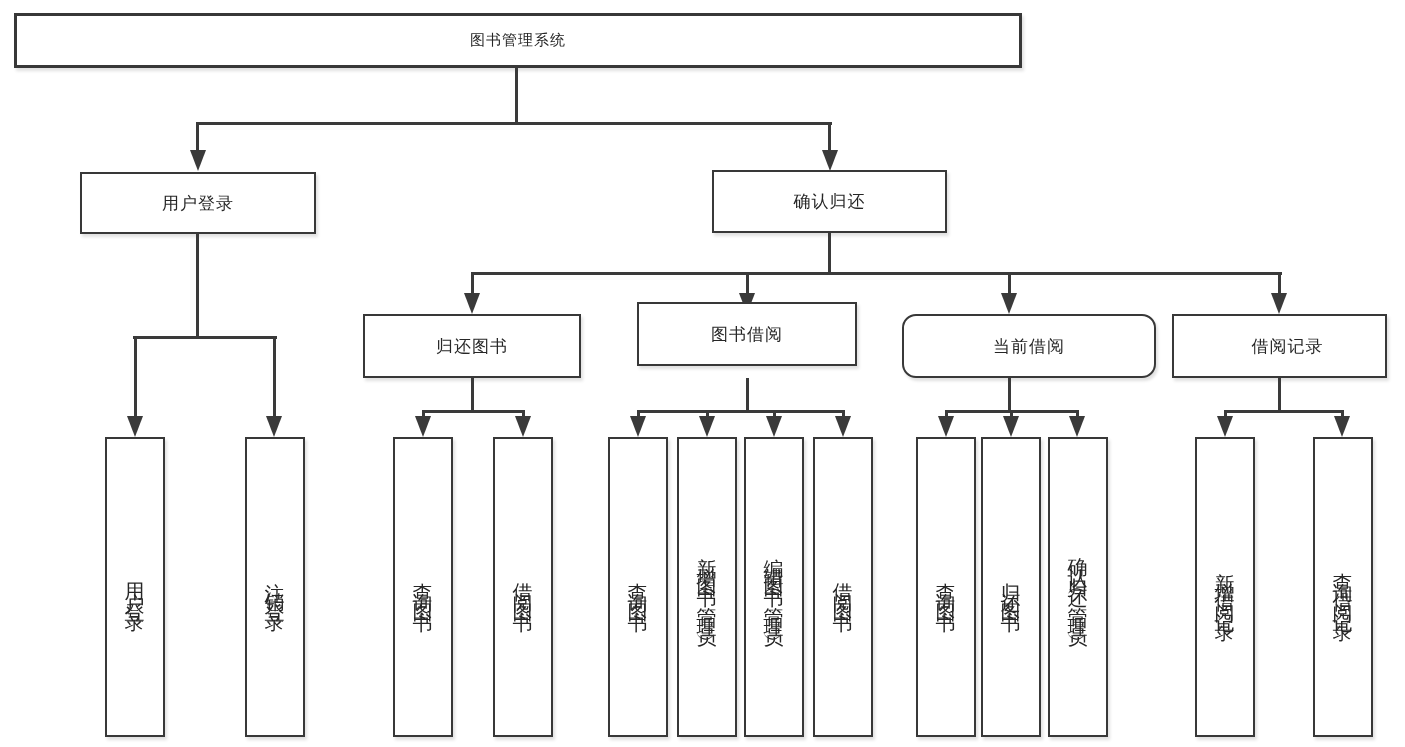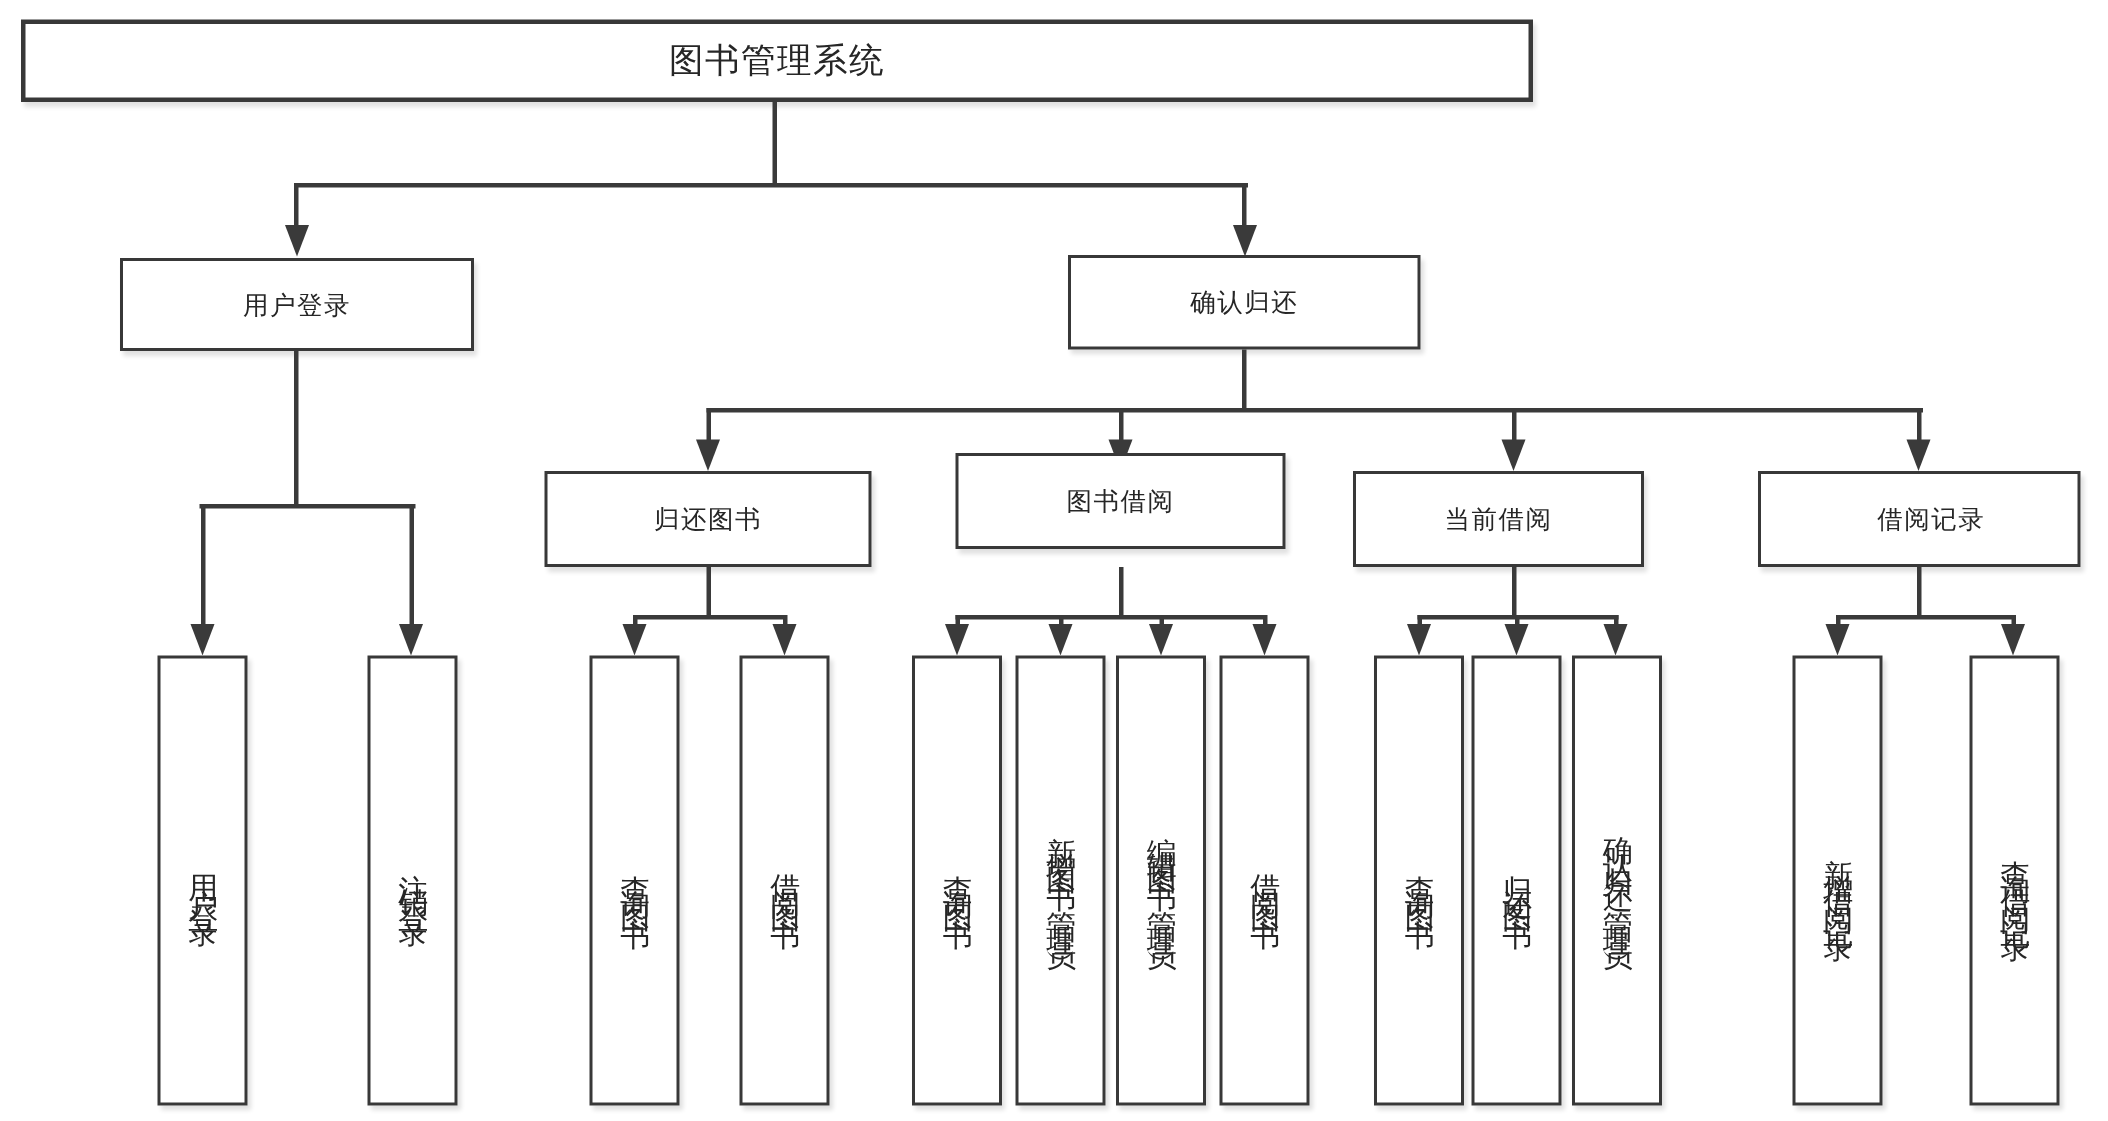--- a/index.html
+++ b/index.html
@@ -17,21 +17,21 @@
     border: 2px solid #383838;
     background: #ffffff;
     display: flex;
     align-items: center;
     justify-content: center;
     color: #262626;
     font-size: 17px;
     letter-spacing: 1px;
     box-shadow: 2px 3px 3px rgba(0,0,0,0.12);
   }
-  .box.root { border-width: 3px; font-size: 23px; }
+  .box.root { border-width: 3px; font-size: 15px; }
   .leaf {
     position: absolute;
     box-sizing: border-box;
     border: 2px solid #383838;
     background: #ffffff;
     width: 60px;
     height: 300px;
     display: flex;
     align-items: center;
     justify-content: center;
@@ -106,21 +106,21 @@
   <div class="arrow" style="left:1001px; top:293px;"></div>
   <div class="vline" style="left:1278px; top:272px; width:3px; height:24px;"></div>
   <div class="arrow" style="left:1271px; top:293px;"></div>
 
   <div class="box" style="left:363px; top:314px; width:218px; height:64px;">
     <span>归还图书</span>
   </div>
   <div class="box" style="left:637px; top:302px; width:220px; height:64px;">
     <span>图书借阅</span>
   </div>
-  <div class="box" style="left:902px; top:314px; width:194px; height:64px;">
+  <div class="box" style="left:902px; top:314px; width:254px; height:64px;border-radius:14px;">
     <span>当前借阅</span>
   </div>
   <div class="box" style="left:1172px; top:314px; width:215px; height:64px;padding-left:16px;">
     <span>借阅记录</span>
   </div>
 
   <div class="vline" style="left:471px; top:378px; width:3px; height:34px;"></div>
   <div class="hline" style="left:422px; top:410px; width:102px; height:3px;"></div>
   <div class="vline" style="left:422px; top:410px; width:3px; height:9px;"></div>
   <div class="arrow" style="left:415px; top:416px;"></div>

